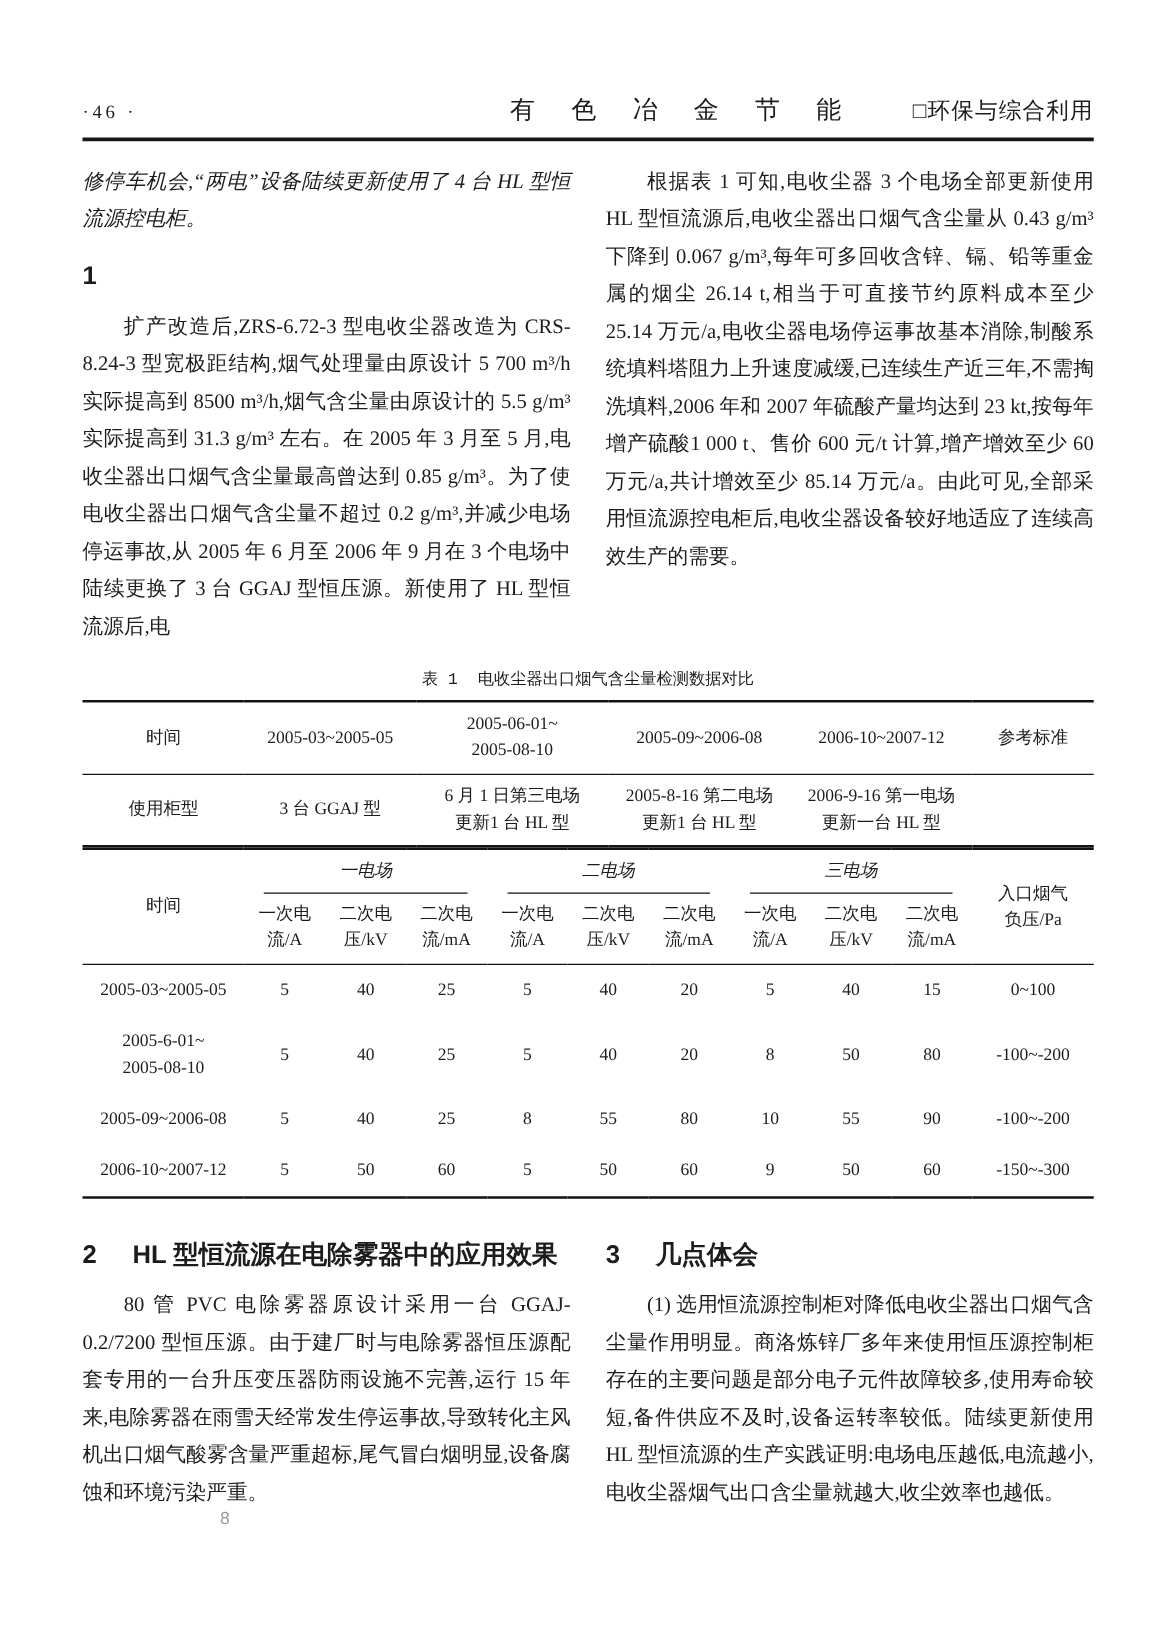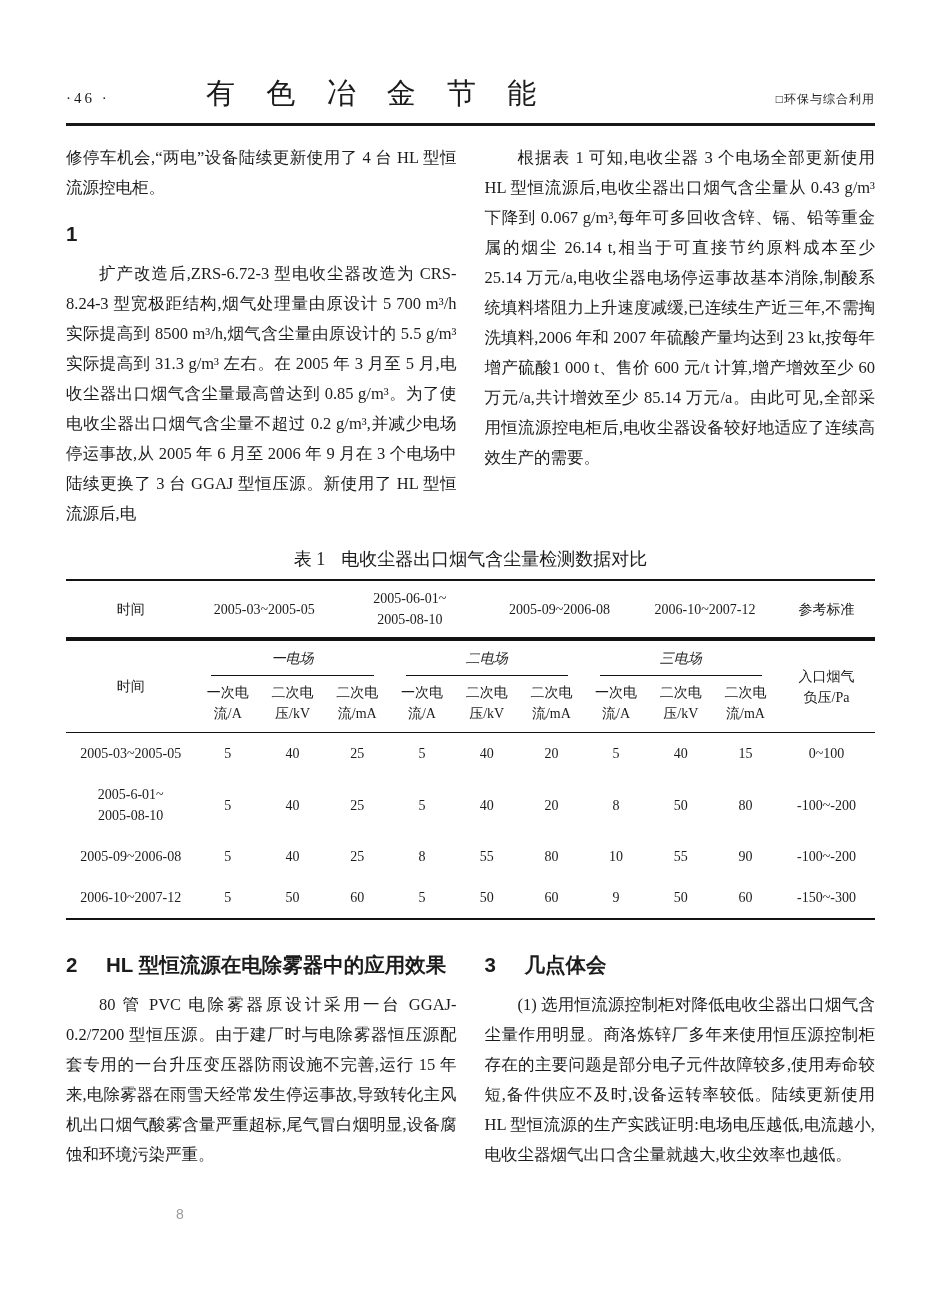--- a/index.html
+++ b/index.html
@@ -12,45 +12,45 @@
   }
   .page {
     position: relative;
     width: 935px; height: 1248px;
     padding: 74px 60px 0 66px;
     overflow: hidden;
   }
   
   .page-header { display: flex; align-items: baseline; }
   .hdr-left  { width: 140px; font-size: 15px; letter-spacing: 3px; }
-  .hdr-center{ flex: 1; text-align: left; font-size: 29px; letter-spacing: 12px; }
-  .hdr-right { width: 190px; text-align: right; font-size: 12px; letter-spacing: 1px; }
+  .hdr-center{ flex: 1; text-align: right; font-size: 20px; letter-spacing: 12px; }
+  .hdr-right { width: 190px; text-align: right; font-size: 18px; letter-spacing: 1px; }
   .double-rule { margin-top: 9px; height: 3px; border-top: 2px solid #181818; border-bottom: 1px solid #181818; }
 
   
   .two-col { display: flex; gap: 28px; }
   .col { flex: 1; min-width: 0; }
   .top-block { margin-top: 17px; }
   .bottom-block { margin-top: 14px; }
 
   .para { margin: 0; font-size: 16.5px; line-height: 30px; text-align: justify; text-indent: 2em; }
-  .para.cont { text-indent: 0; }
+  .para.cont { text-indent: 0; font-style: italic; }
 
   .section-heading {
     display: flex;
     font-family: "Liberation Sans", "DejaVu Sans", sans-serif;
     font-weight: bold;
     font-size: 20.5px; line-height: 33px;
     margin: 14px 0 9px 0;
   }
   .sec-num { width: 40px; flex: none; }
   .sec-title { flex: 1; }
 
   
-  .table-caption { text-align: center; font-size: 18px; margin: 18px 0 8px; }
+  .table-caption { text-align: center; font-size: 13px; margin: 18px 0 8px; font-family: Liberation Mono, monospace; }
   .caption-label { margin-right: 16px; }
 
   table { width: 100%; border-collapse: collapse; font-size: 14px; table-layout: fixed; }
   th, td { font-weight: normal; text-align: center; white-space: pre-line; padding: 6px 2px; line-height: 21px; vertical-align: middle; }
   .t-outer { border-top: 2.5px solid #131313; border-bottom: 2.5px solid #131313; }
 
   #table1 thead th { border-bottom: 1.2px solid #131313; height: 58px; }
   #table1 tbody tr.rule-below td { border-bottom: 1.2px solid #131313; height: 40px; }
   #table1 tbody tr:last-child td { height: 58px; }
 
@@ -109,20 +109,31 @@
         <th>时间</th>
         <th>2005-03~2005-05</th>
         <th>2005-06-01~
 2005-08-10</th>
         <th>2005-09~2006-08</th>
         <th>2006-10~2007-12</th>
         <th>参考标准</th>
       </tr>
     </thead>
     <tbody>
+      <tr>
+        <td>使用柜型</td>
+        <td>3 台 GGAJ 型</td>
+        <td>6 月 1 日第三电场
+更新1 台 HL 型</td>
+        <td>2005-8-16 第二电场
+更新1 台 HL 型</td>
+        <td>2006-9-16 第一电场
+更新一台 HL 型</td>
+        <td></td>
+      </tr>
     </tbody>
   </table>
 
   <table id="table2" class="t-outer">
     <colgroup>
       <col style="width:16%">
       <col style="width:8%">
         <col style="width:8%">
         <col style="width:8%">
       <col style="width:8%">

